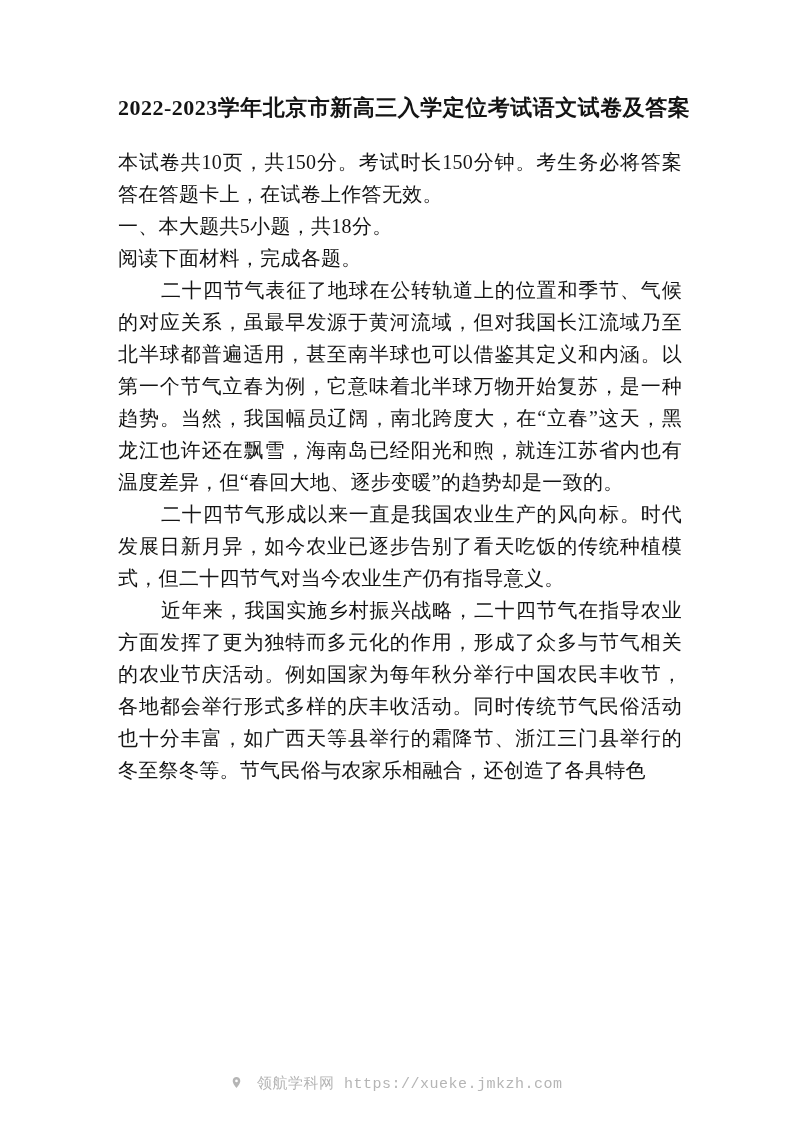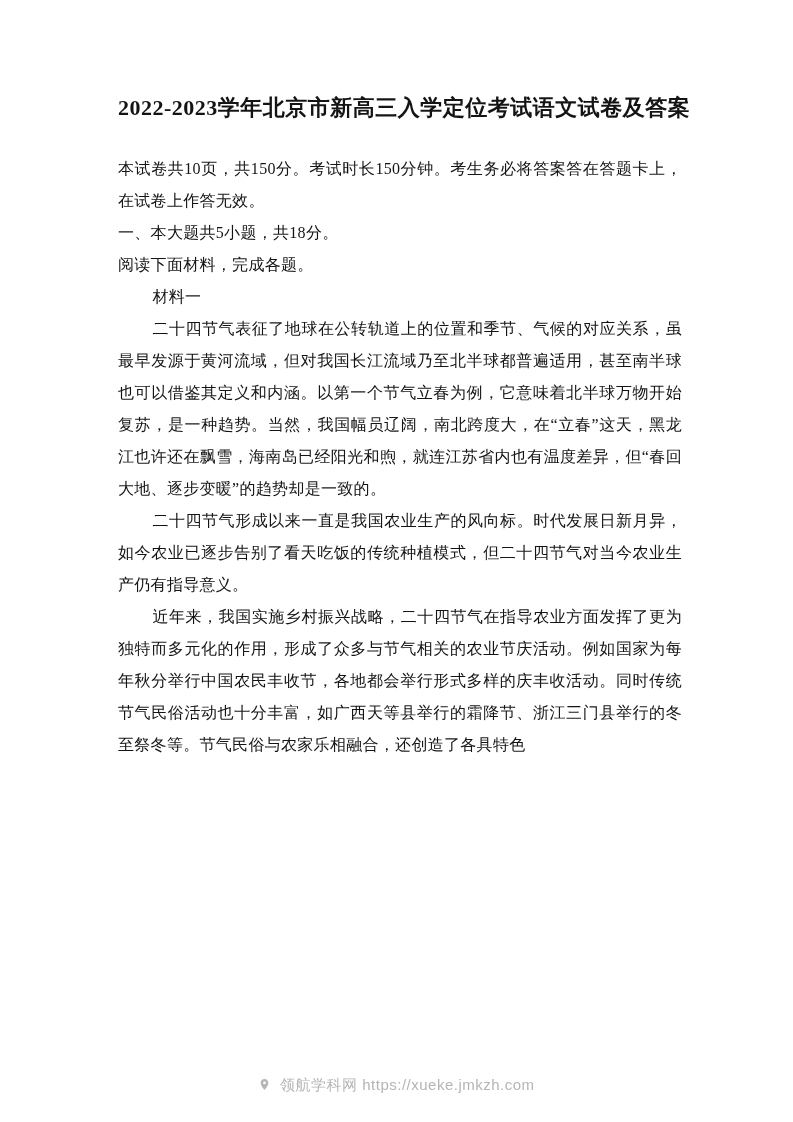--- a/index.html
+++ b/index.html
@@ -15,61 +15,60 @@
     color: #141414;
   }
   .content {
     padding: 94px 111px 0 118px;
   }
   .doc-title {
     font-size: 22px;
     font-weight: bold;
     text-align: center;
     line-height: 28px;
-    margin-bottom: 31px;
+    margin-bottom: 24px;
     letter-spacing: 0.5px;
     white-space: nowrap;
   }
   .para {
-    font-size: 16px;
+    font-size: 20px;
     line-height: 32px;
     text-align: justify;
     letter-spacing: 0.3px;
   }
   .para.indent {
     text-indent: 2.15em;
   }
   .footer {
     position: absolute;
     left: 0;
     right: 0;
     bottom: 26px;
     text-align: center;
     color: #b5b5b5;
-    font-family: Liberation Sans, sans-serif;
+    font-family: Liberation Mono, monospace;
     font-size: 15px;
     letter-spacing: 0.5px;
   }
   .footer .pin {
     display: inline-block;
     vertical-align: -3px;
     margin-right: 4px;
   }
 </style>
 </head>
 <body>
 
 <div class="page">
   <div class="content">
     <h1 class="doc-title">2022-2023学年北京市新高三入学定位考试语文试卷及答案</h1>
 
     <p class="para">本试卷共10页，共150分。考试时长150分钟。考生务必将答案答在答题卡上，在试卷上作答无效。</p>
     <p class="para">一、本大题共5小题，共18分。</p>
     <p class="para">阅读下面材料，完成各题。</p>
-    <p class="para indent">材料一</p>
     <p class="para indent">二十四节气表征了地球在公转轨道上的位置和季节、气候的对应关系，虽最早发源于黄河流域，但对我国长江流域乃至北半球都普遍适用，甚至南半球也可以借鉴其定义和内涵。以第一个节气立春为例，它意味着北半球万物开始复苏，是一种趋势。当然，我国幅员辽阔，南北跨度大，在“立春”这天，黑龙江也许还在飘雪，海南岛已经阳光和煦，就连江苏省内也有温度差异，但“春回大地、逐步变暖”的趋势却是一致的。</p>
     <p class="para indent">二十四节气形成以来一直是我国农业生产的风向标。时代发展日新月异，如今农业已逐步告别了看天吃饭的传统种植模式，但二十四节气对当今农业生产仍有指导意义。</p>
     <p class="para indent">近年来，我国实施乡村振兴战略，二十四节气在指导农业方面发挥了更为独特而多元化的作用，形成了众多与节气相关的农业节庆活动。例如国家为每年秋分举行中国农民丰收节，各地都会举行形式多样的庆丰收活动。同时传统节气民俗活动也十分丰富，如广西天等县举行的霜降节、浙江三门县举行的冬至祭冬等。节气民俗与农家乐相融合，还创造了各具特色</p>
   </div>
 
   <div class="footer">
     <span class="pin">
       <svg width="13" height="17" viewBox="0 0 24 24" aria-hidden="true">
         <path fill="#b5b5b5" d="M12 2C8.13 2 5 5.13 5 9c0 5.25 7 13 7 13s7-7.75 7-13c0-3.87-3.13-7-7-7zm0 9.5A2.5 2.5 0 1 1 12 6.5a2.5 2.5 0 0 1 0 5z"></path>
       </svg>

